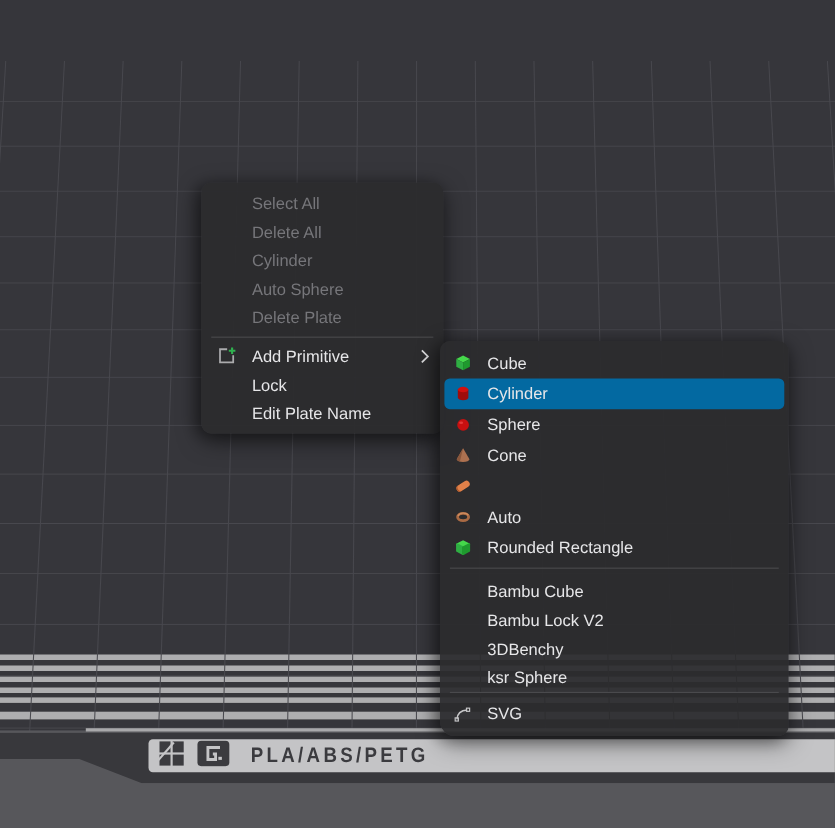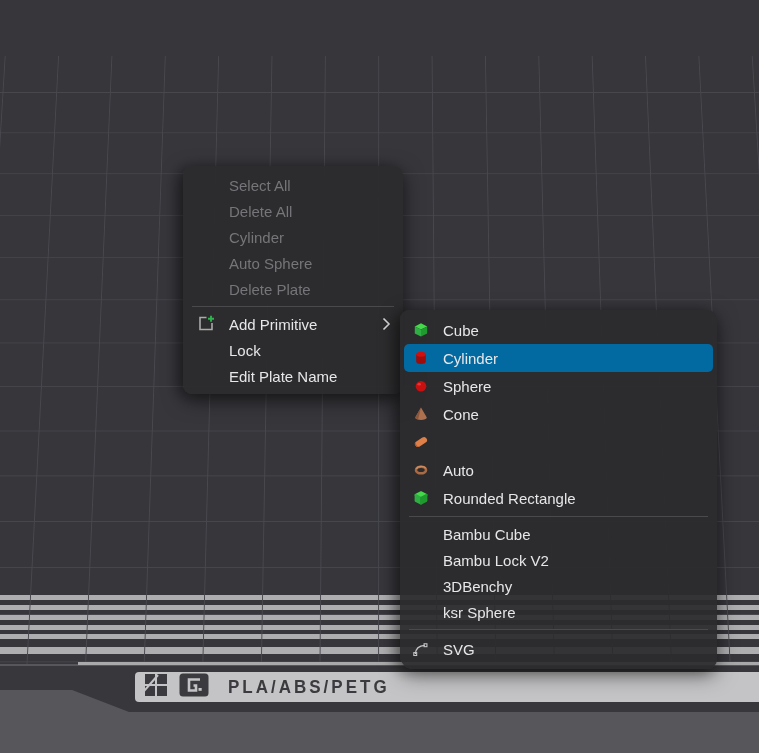--- a/index.html
+++ b/index.html
@@ -28,21 +28,21 @@
 
   
   .menu{position:absolute;background:rgba(43,43,45,0.93);border-radius:9px;
     padding:6px 0 5px 0;box-sizing:border-box;
     box-shadow:0 6px 20px rgba(0,0,0,0.5),-5px 2px 14px rgba(0,0,0,0.28);}
   #ctx-menu{left:183px;top:166px;width:220px;z-index:20;}
   #sub-menu{left:400px;top:310px;width:317px;z-index:21;border-bottom-left-radius:13px;}
   .mi{height:26px;display:flex;align-items:center;margin:0 4px;border-radius:5px;
     padding:0 8px 0 42px;position:relative;font-size:15px;color:#e7e7e9;white-space:nowrap;}
   #sub-menu .mi{height:28px;padding-left:39px;}
-  #sub-menu .mi.model{height:26px;}
+  #sub-menu .mi.model{height:26px;align-items:flex-end;}
   #sub-menu .mi.svgrow{height:30px;}
   .mi.disabled{color:#76767a;}
   .mi.hl{background:#0369a1;}
   .mi .ico{position:absolute;left:9px;top:50%;transform:translateY(-50%);width:20px;height:20px;display:flex;align-items:center;justify-content:center;}
   #sub-menu .mi .ico{left:8px;width:18px;height:18px;}
   .chev{margin-left:auto;display:flex;align-items:center;}
   .sep{height:1px;background:#4a4a4d;margin:4px 9px;}
 </style>
 </head>
 <body>

